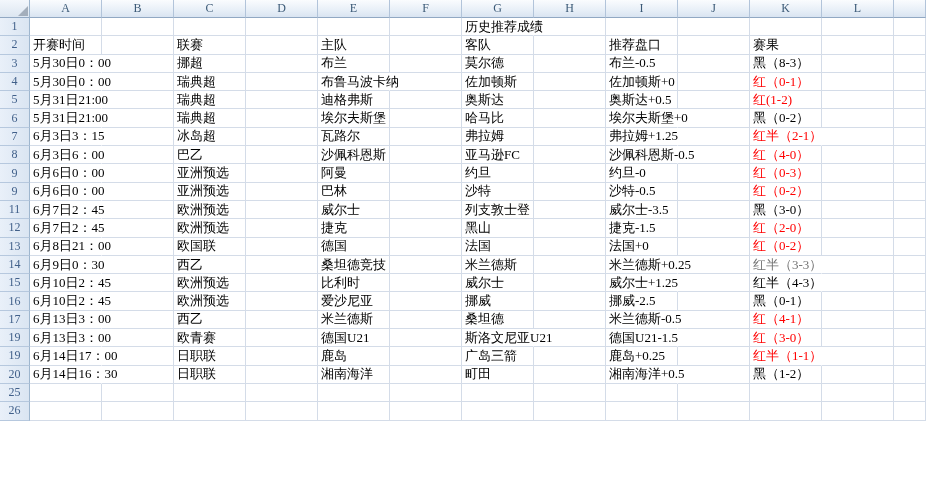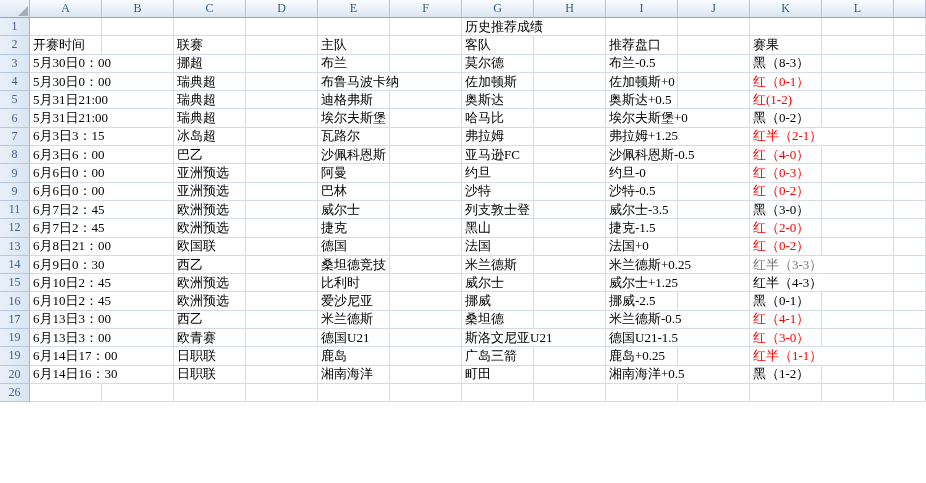--- a/index.html
+++ b/index.html
@@ -382,20 +382,36 @@
     <td class="tc"></td>
     <td class="tc"><span class="ov">町田</span></td>
     <td class="tc"></td>
     <td class="tc" style="border-right-color: transparent;"><span class="ov">湘南海洋+0.5</span></td>
     <td class="tc"></td>
     <td class="tc"><span class="ov" style="color: rgb(0, 0, 0);">黑（1-2）</span></td>
     <td class="tc"></td>
     <td class="tc"></td>
   </tr>
         <tr>
+    <td class="rh"><span class="rn">25</span></td>
+    <td class="tc"></td>
+    <td class="tc"></td>
+    <td class="tc"></td>
+    <td class="tc"></td>
+    <td class="tc"></td>
+    <td class="tc"></td>
+    <td class="tc"></td>
+    <td class="tc"></td>
+    <td class="tc"></td>
+    <td class="tc"></td>
+    <td class="tc"></td>
+    <td class="tc"></td>
+    <td class="tc"></td>
+  </tr>
+        <tr>
     <td class="rh"><span class="rn">26</span></td>
     <td class="tc"></td>
     <td class="tc"></td>
     <td class="tc"></td>
     <td class="tc"></td>
     <td class="tc"></td>
     <td class="tc"></td>
     <td class="tc"></td>
     <td class="tc"></td>
     <td class="tc"></td>

